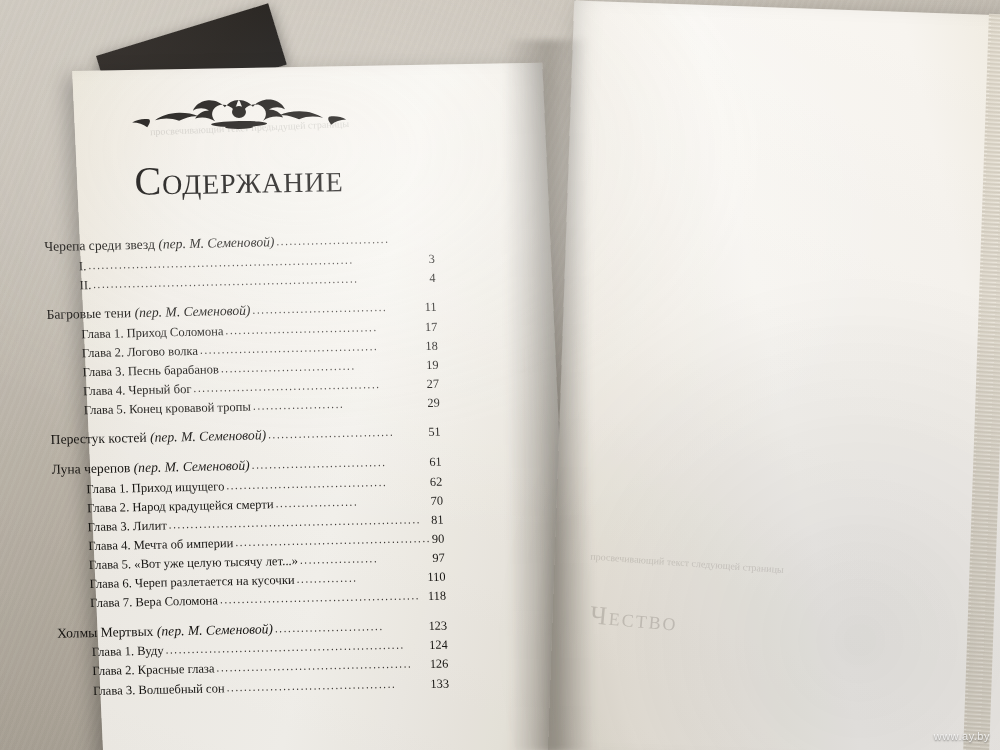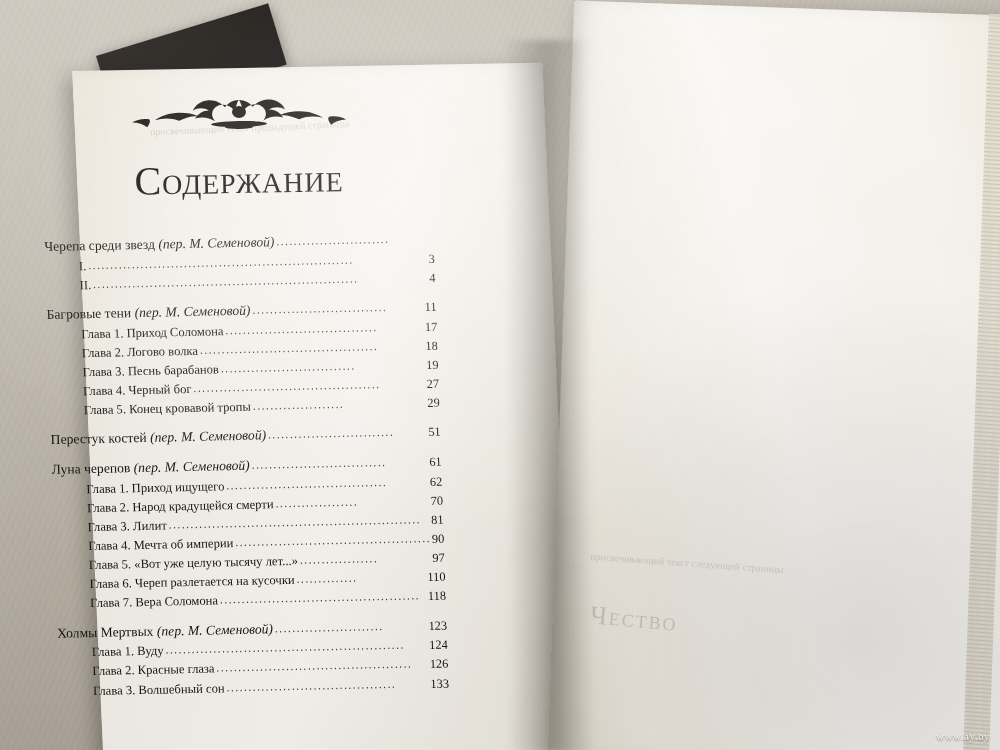--- a/index.html
+++ b/index.html
@@ -182,21 +182,21 @@
   .sheen2 {
     position: absolute;
     inset: 0;
     pointer-events: none;
     background: radial-gradient(760px 500px at 420px 210px, rgba(255,255,255,0.30), rgba(255,255,255,0) 66%);
   }
   .watermark {
     position: absolute;
     right: 10px;
     bottom: 8px;
-    font-family: Liberation Serif, serif;
+    font-family: Liberation Sans, sans-serif;
     font-size: 11px;
     color: rgba(255,255,255,0.80);
     text-shadow: 0 1px 2px rgba(0,0,0,0.45);
     letter-spacing: 0.5px;
   }
   .bleed {
     position: absolute;
     pointer-events: none;
     color: rgba(60,54,46,0.17);
     font-size: 10px;

